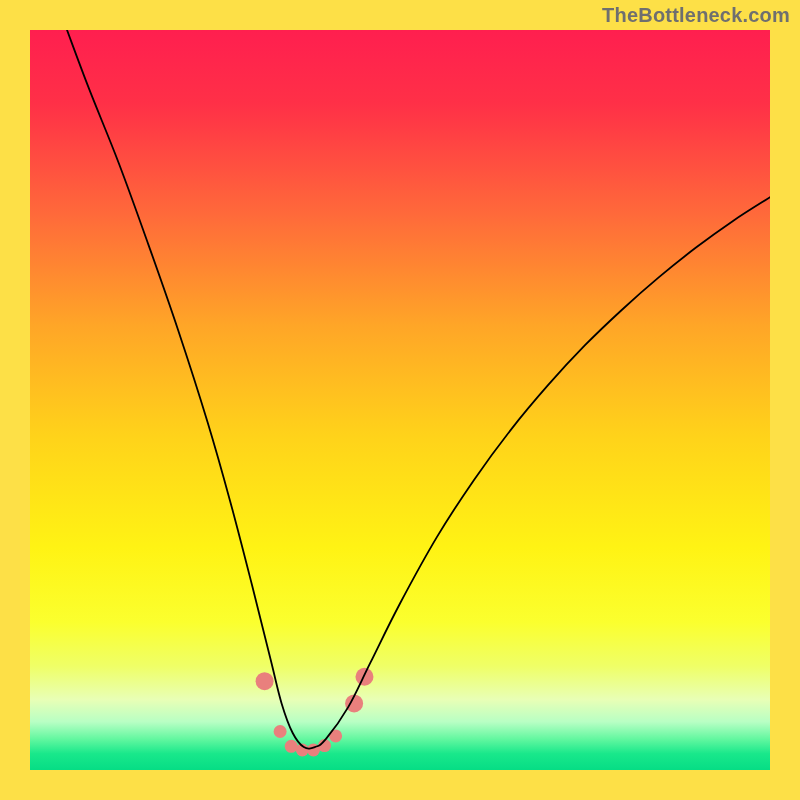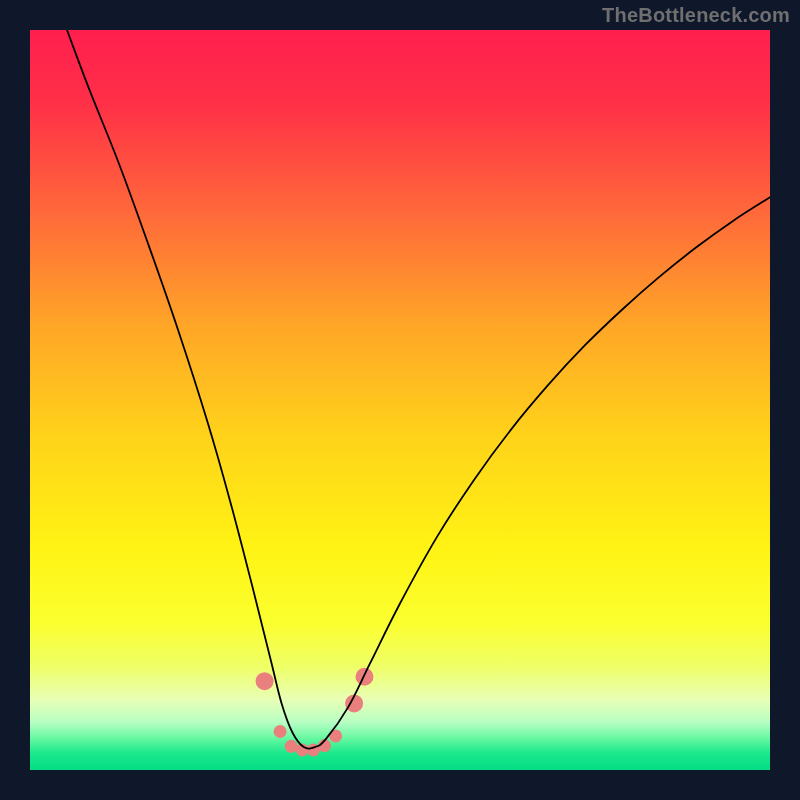--- a/index.html
+++ b/index.html
@@ -7,21 +7,21 @@
     padding: 0;
     width: 800px;
     height: 800px;
     background: #000;
     overflow: hidden;
   }
   .stage {
     position: relative;
     width: 800px;
     height: 800px;
-    background: #0f172a;
+    background: #fde047;
   }
   .plot-area {
     position: absolute;
     left: 30px;
     top: 30px;
     width: 740px;
     height: 740px;
     overflow: hidden;
   }
   .gradient {

